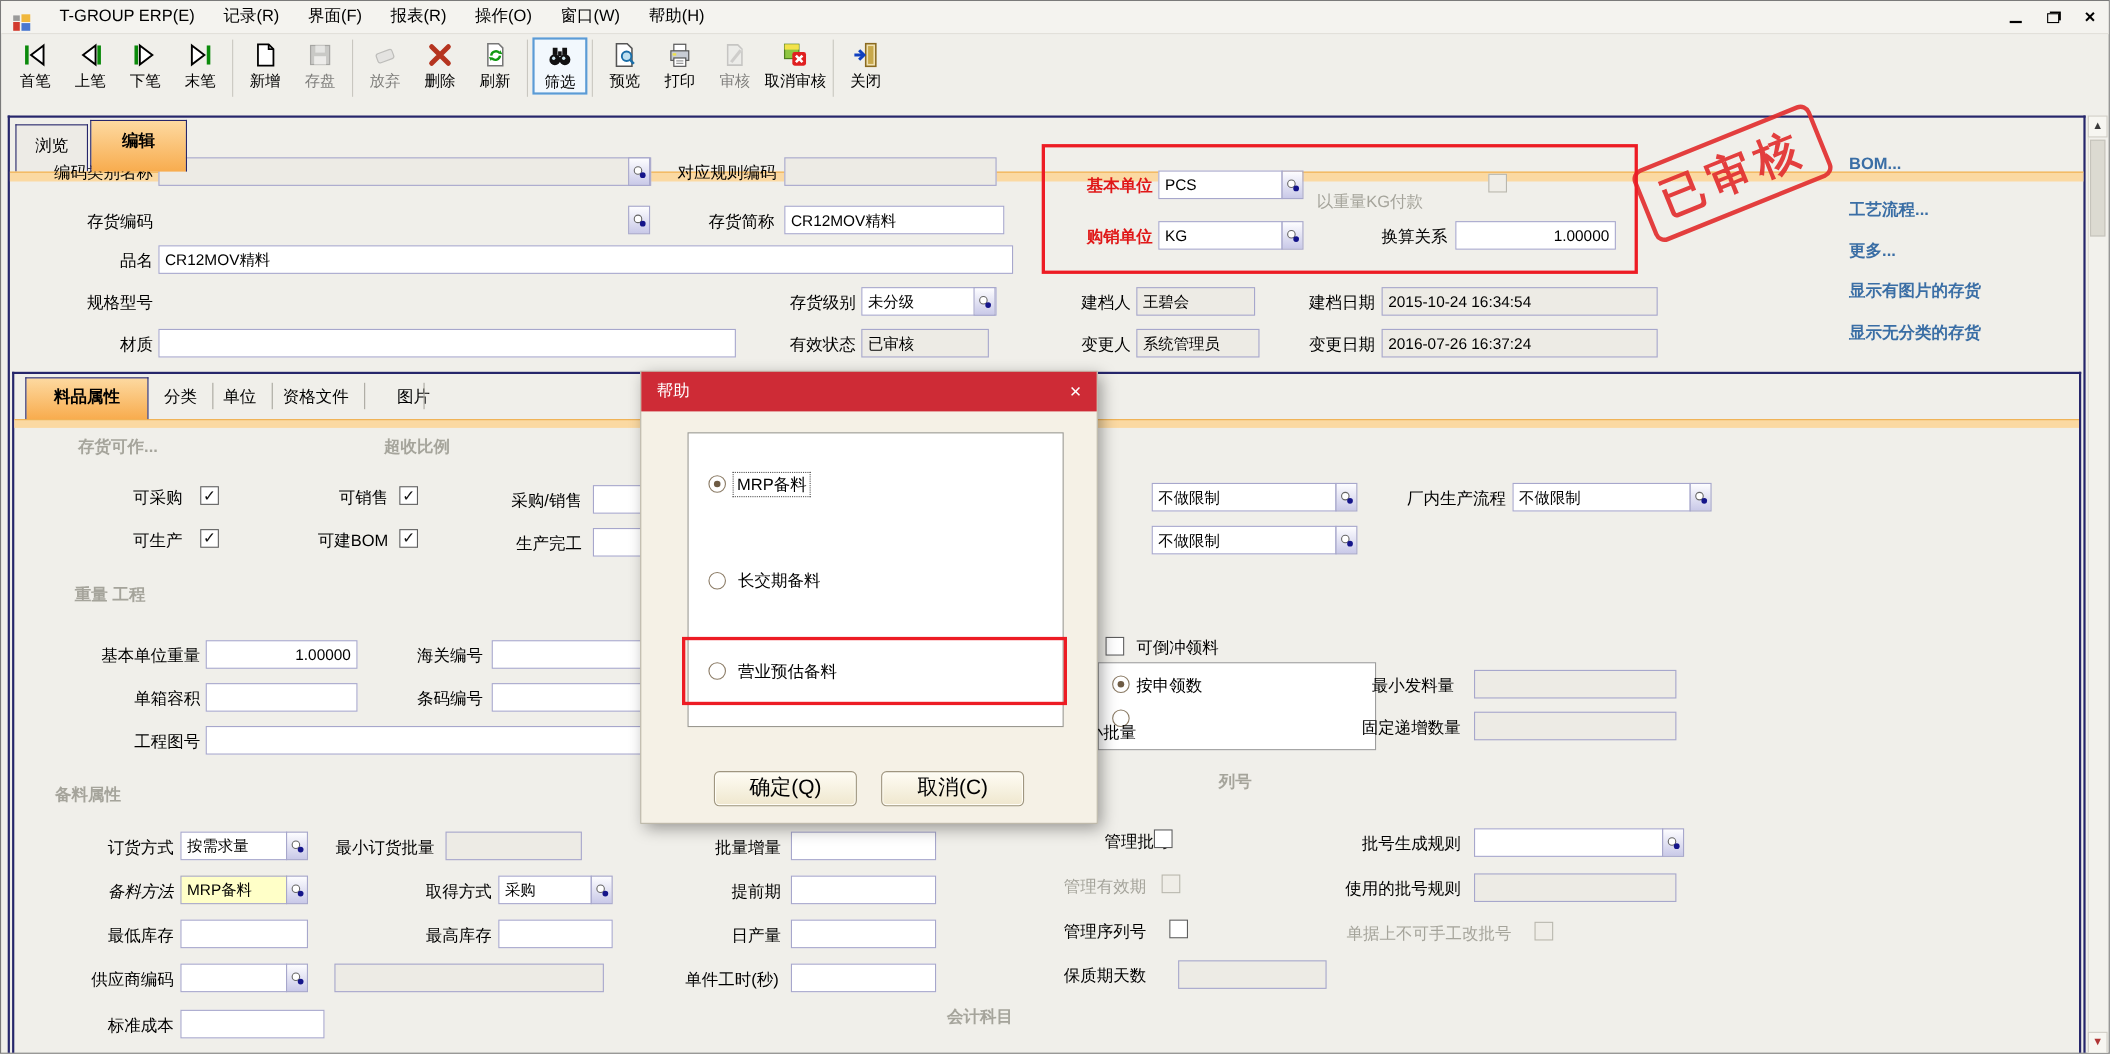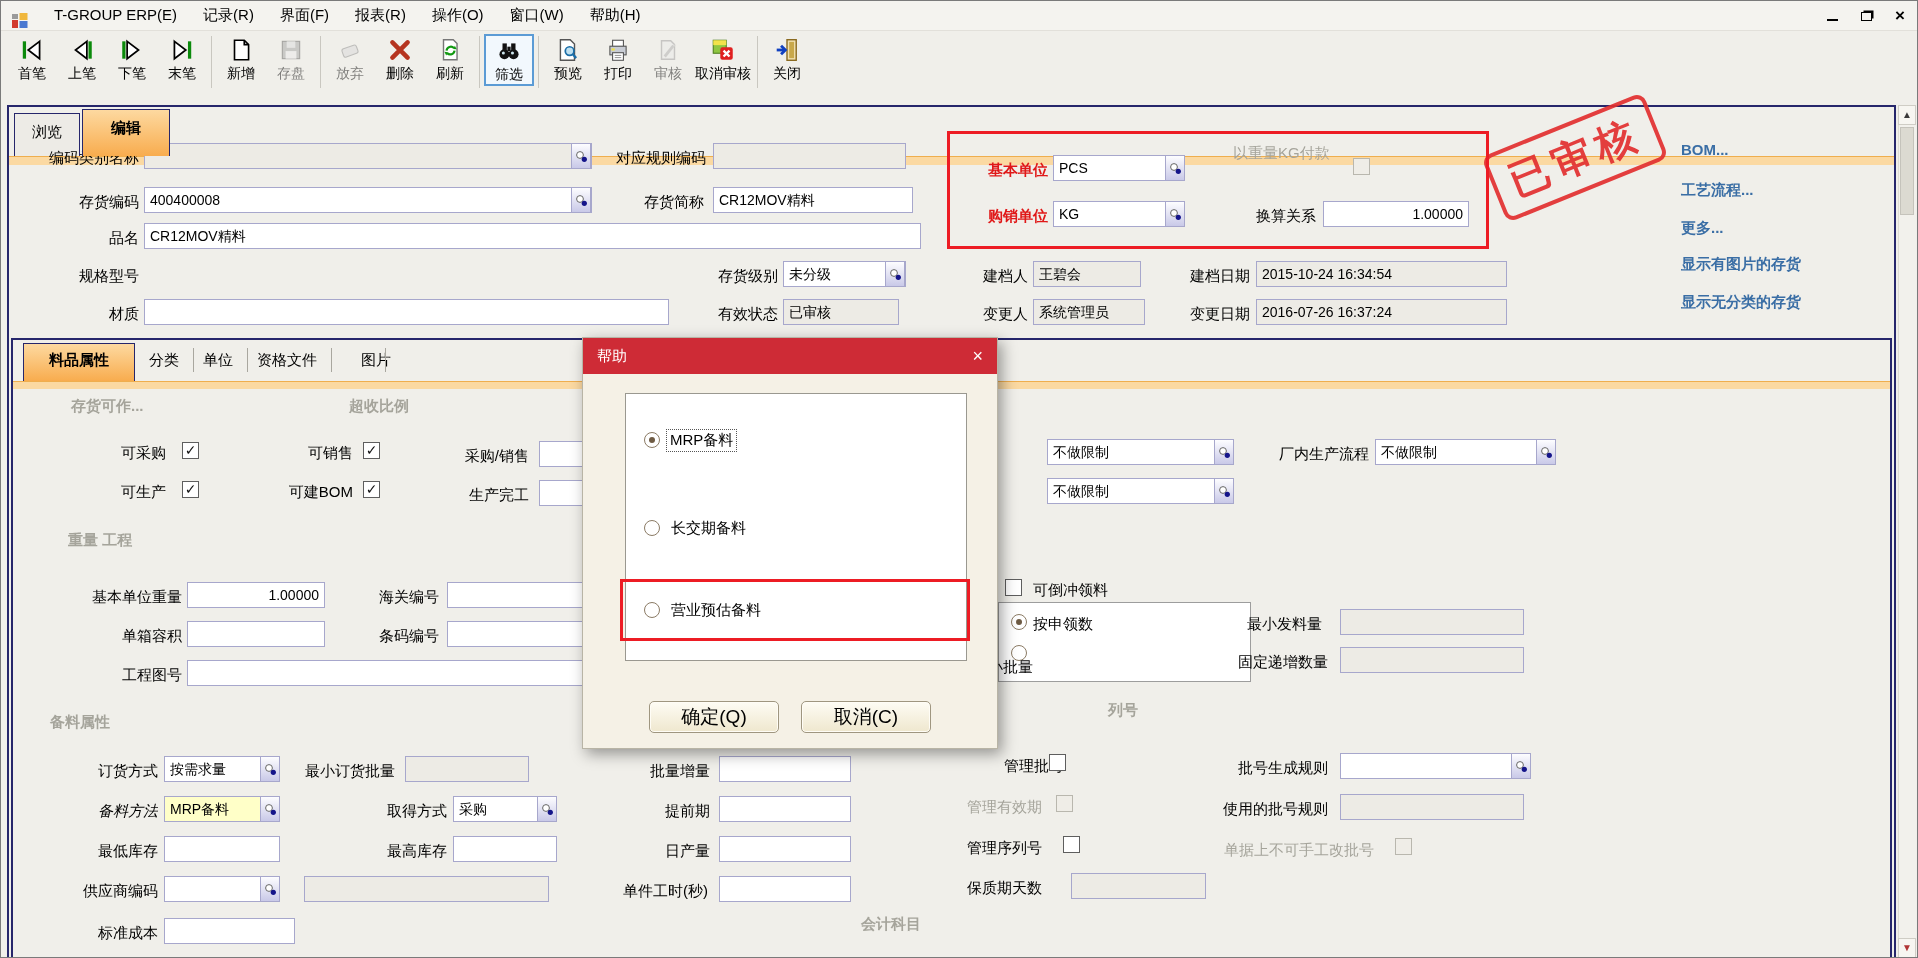--- a/index.html
+++ b/index.html
@@ -280,21 +280,20 @@
   <div class="lk" style="left:570px;top:142px;">
       <svg width="13" height="13" viewBox="0 0 13 13">
         <circle cx="5" cy="5" r="3.4" fill="#fff" stroke="#666"></circle>
         <circle cx="9.3" cy="9.3" r="2.6" fill="#15158A"></circle>
       </svg>
     </div>
   <div class="lbl" style="left:590px;top:146px;width:115px;">对应规则编码</div>
   <div class="fld dis" style="left:712px;top:142px;width:193px;"></div>
 
   <div class="lbl" style="left:18px;top:190px;width:120px;">存货编码</div>
-  <div class="fld" style="left:143px;top:186px;width:448px;">400400008</div>
   <div class="lk" style="left:570px;top:186px;">
       <svg width="13" height="13" viewBox="0 0 13 13">
         <circle cx="5" cy="5" r="3.4" fill="#fff" stroke="#666"></circle>
         <circle cx="9.3" cy="9.3" r="2.6" fill="#15158A"></circle>
       </svg>
     </div>
   <div class="lbl" style="left:600px;top:190px;width:103px;">存货简称</div>
   <div class="fld" style="left:712px;top:186px;width:200px;">CR12MOV精料</div>
 
   <div class="lbl" style="left:18px;top:226px;width:120px;">品名</div>
@@ -325,21 +324,21 @@
 
   <div class="lbl red" style="left:965px;top:158px;width:82px;">基本单位</div>
   <div class="fld" style="left:1052px;top:154px;width:113px;">PCS</div>
   <div class="lk" style="left:1164px;top:154px;">
       <svg width="13" height="13" viewBox="0 0 13 13">
         <circle cx="5" cy="5" r="3.4" fill="#fff" stroke="#666"></circle>
         <circle cx="9.3" cy="9.3" r="2.6" fill="#15158A"></circle>
       </svg>
     </div>
   <div class="lbl left gray" style="left:1196px;top:158px;width:150px;"></div>
-  <div class="lbl left gray" style="left:1196px;top:141px;width:150px;margin-left:36px;">以重量KG付款</div>
+  <div class="lbl left gray" style="left:1196px;top:172px;width:150px;">以重量KG付款</div>
   <div class="chk dis" style="left:1352px;top:157px;"></div>
   <div class="lbl red" style="left:965px;top:204px;width:82px;">购销单位</div>
   <div class="fld" style="left:1052px;top:200px;width:113px;">KG</div>
   <div class="lk" style="left:1164px;top:200px;">
       <svg width="13" height="13" viewBox="0 0 13 13">
         <circle cx="5" cy="5" r="3.4" fill="#fff" stroke="#666"></circle>
         <circle cx="9.3" cy="9.3" r="2.6" fill="#15158A"></circle>
       </svg>
     </div>
   <div class="lbl" style="left:1235px;top:204px;width:80px;">换算关系</div>

